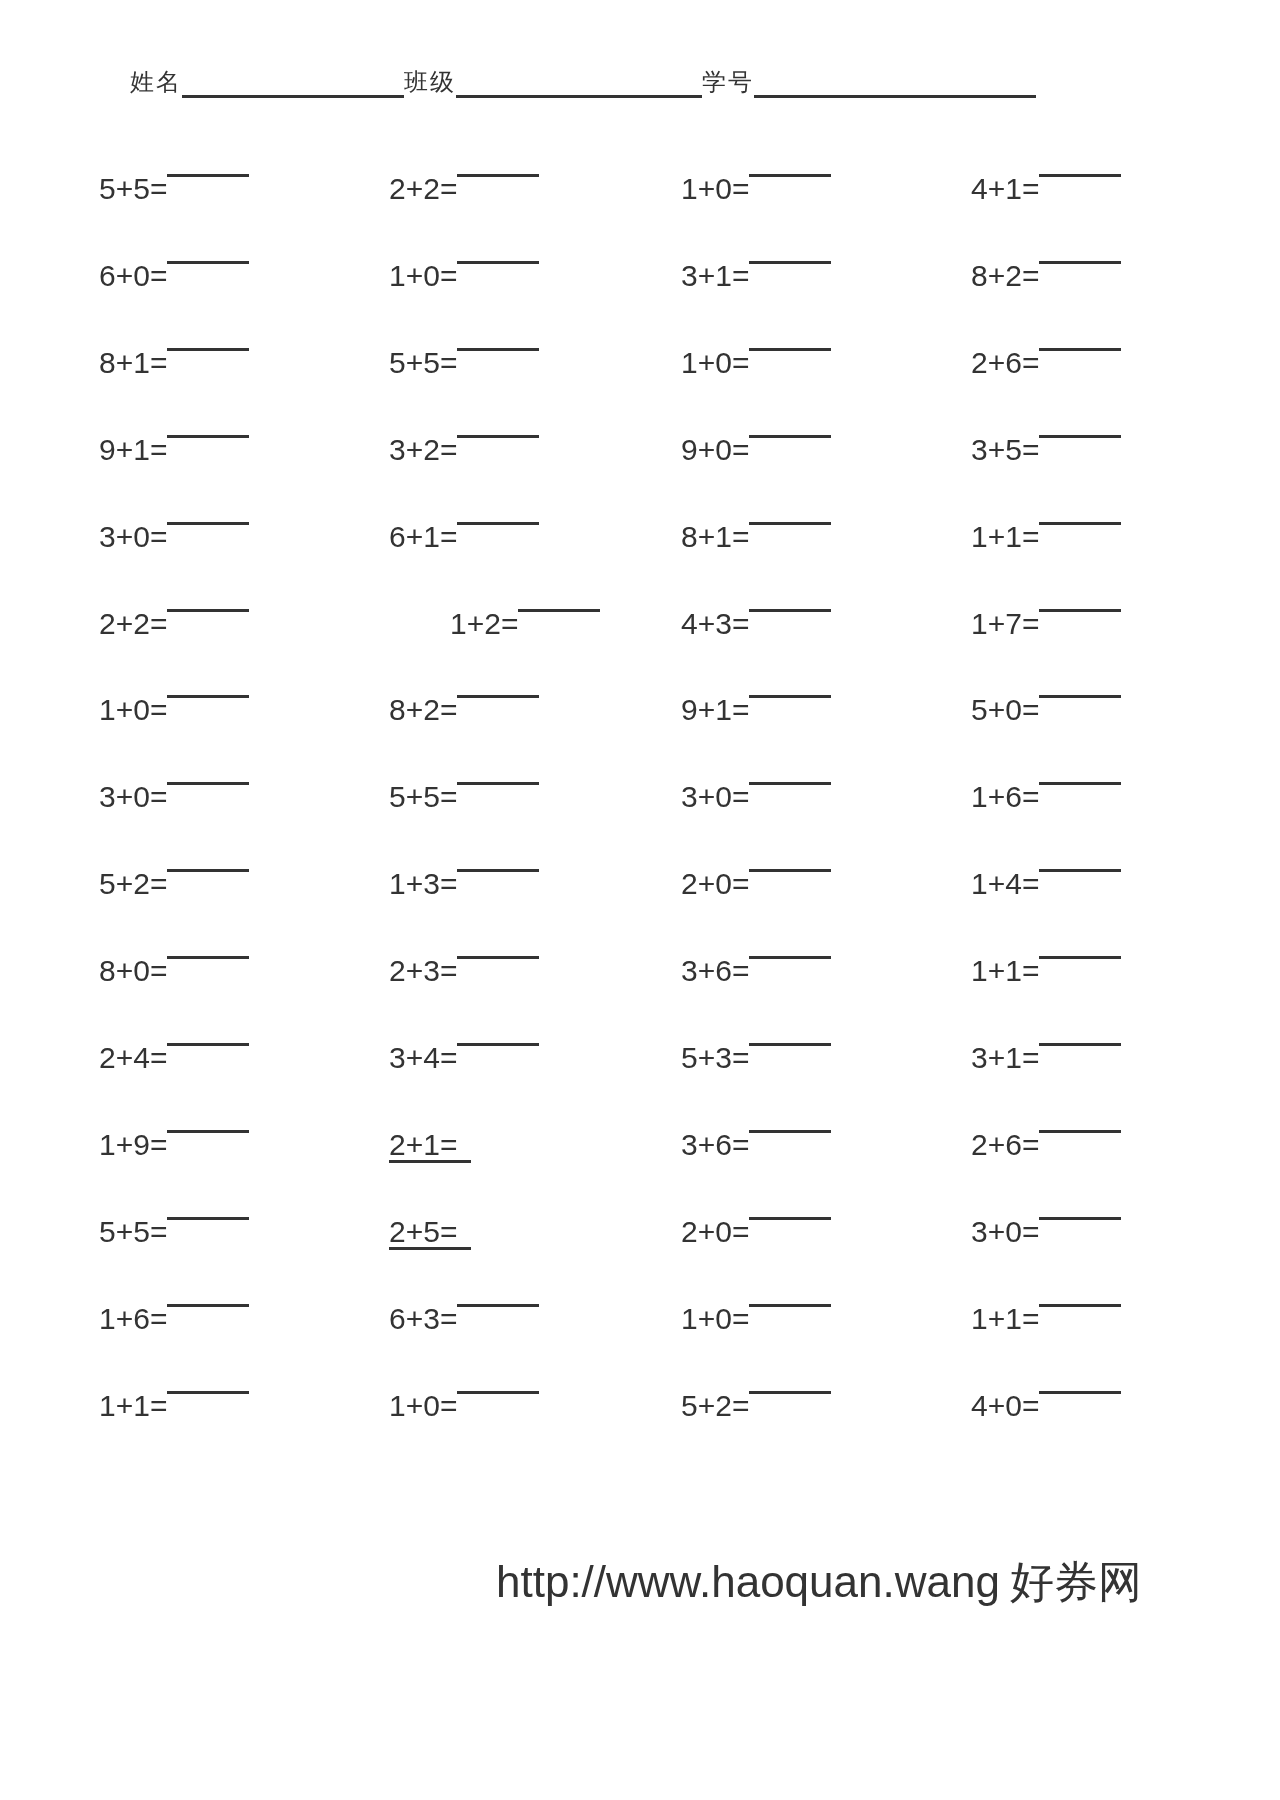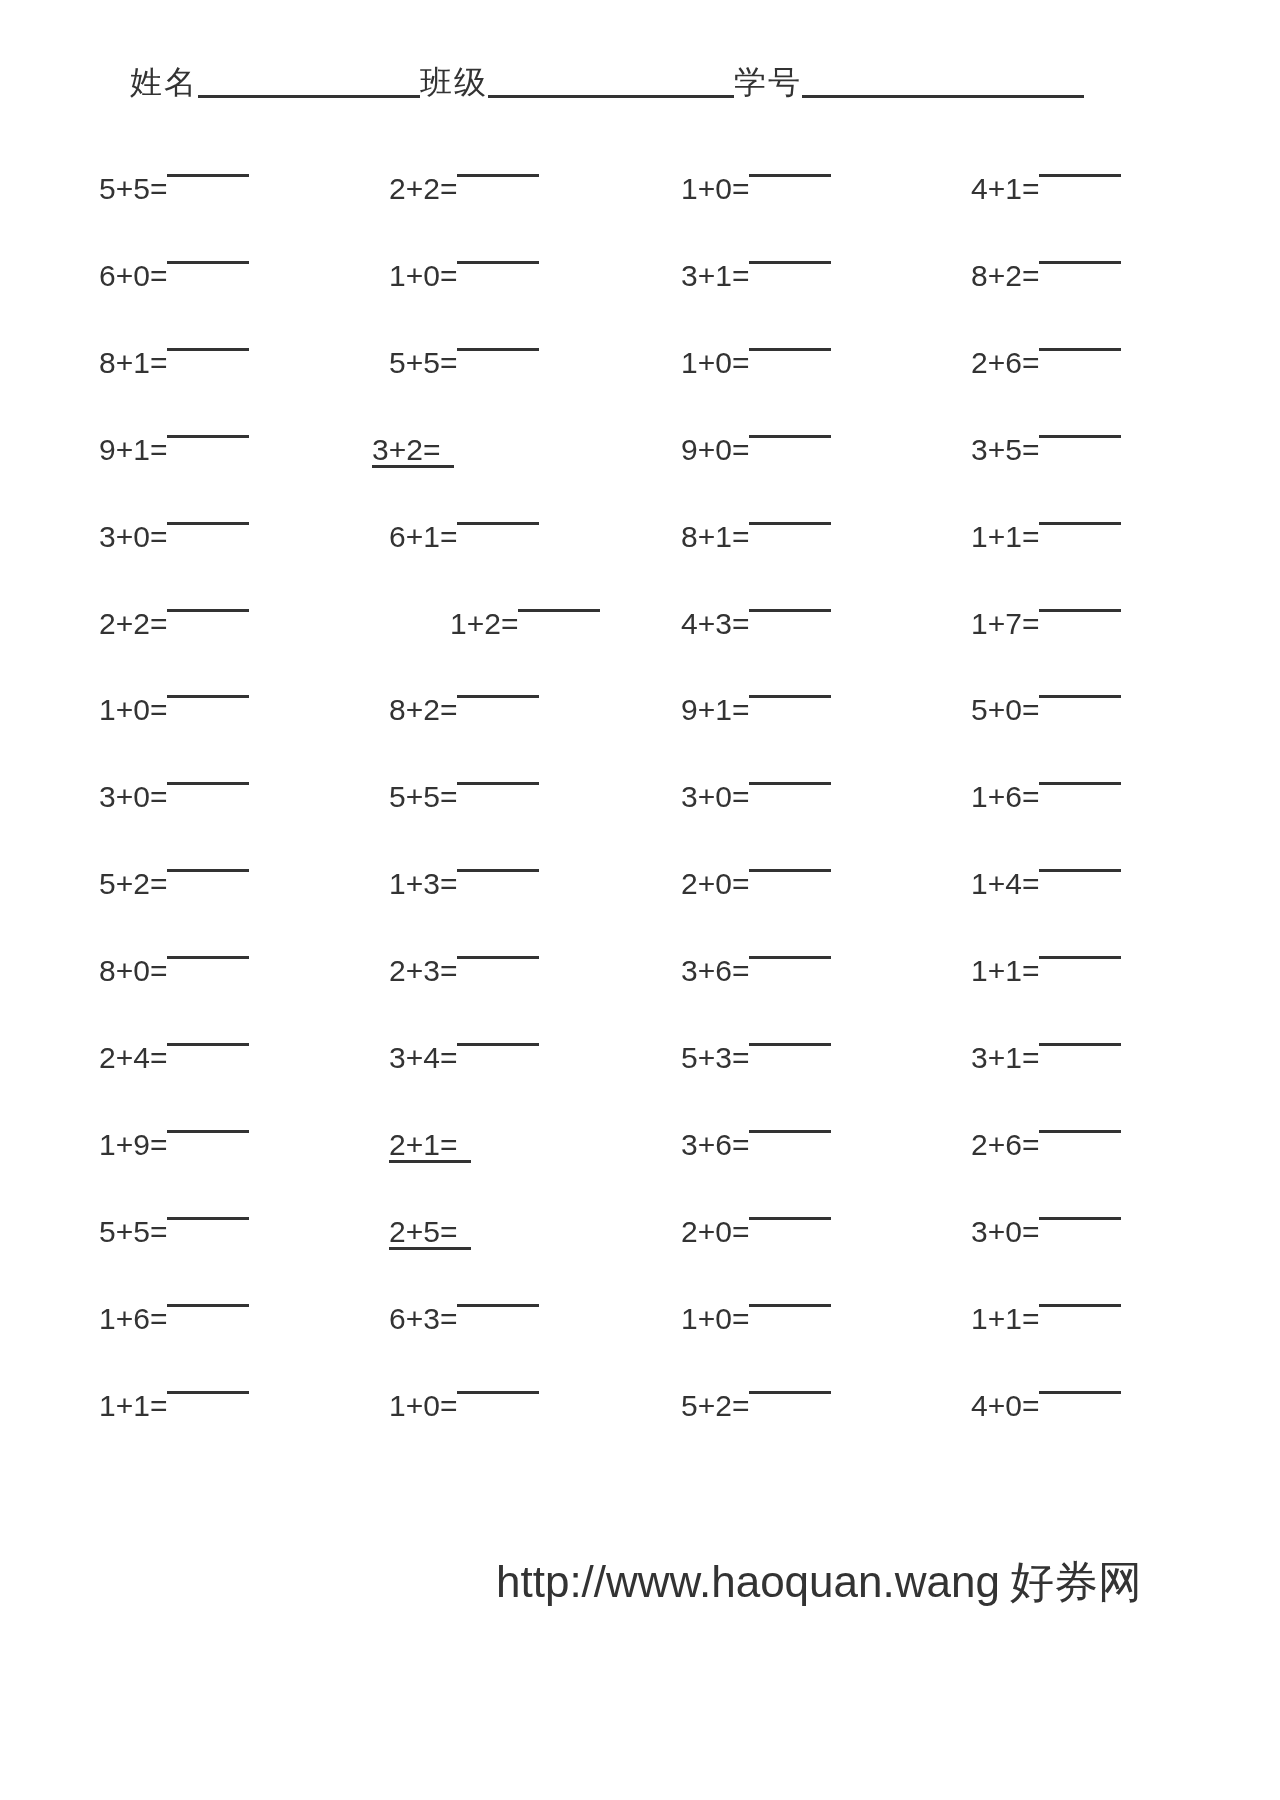--- a/index.html
+++ b/index.html
@@ -16,21 +16,21 @@
       font-family: "Liberation Sans", "DejaVu Sans", sans-serif;
     }
     .header {
       position: absolute;
       left: 130px;
       top: 58px;
       height: 44px;
       display: flex;
       align-items: flex-end;
       font-family: "DejaVu Serif", "Liberation Serif", serif;
-      font-size: 32px;
+      font-size: 24px;
       color: #333;
     }
     .header .label {
       line-height: 40px;
       letter-spacing: 2px;
       white-space: nowrap;
     }
     .header .blank {
       display: inline-block;
       height: 0;
@@ -139,21 +139,21 @@
       <span class="answer-blank"></span>
     </div>
     <div class="problem" style="left: 971px; top: 348px;">
       <span class="expr">2+6=</span>
       <span class="answer-blank"></span>
     </div>
     <div class="problem" style="left: 99px; top: 435px;">
       <span class="expr">9+1=</span>
       <span class="answer-blank"></span>
     </div>
-    <div class="problem" style="left: 372px; top: 435px; flex-direction: column;">
+    <div class="problem" style="left: 389px; top: 435px;">
       <span class="expr">3+2=</span>
       <span class="answer-blank"></span>
     </div>
     <div class="problem" style="left: 681px; top: 435px;">
       <span class="expr">9+0=</span>
       <span class="answer-blank"></span>
     </div>
     <div class="problem" style="left: 971px; top: 435px;">
       <span class="expr">3+5=</span>
       <span class="answer-blank"></span>

